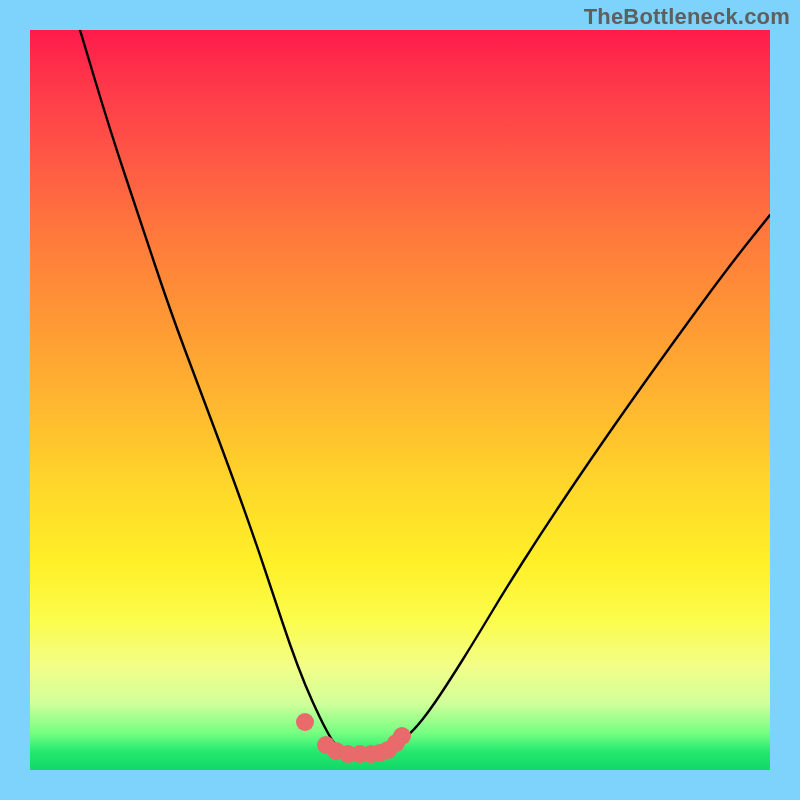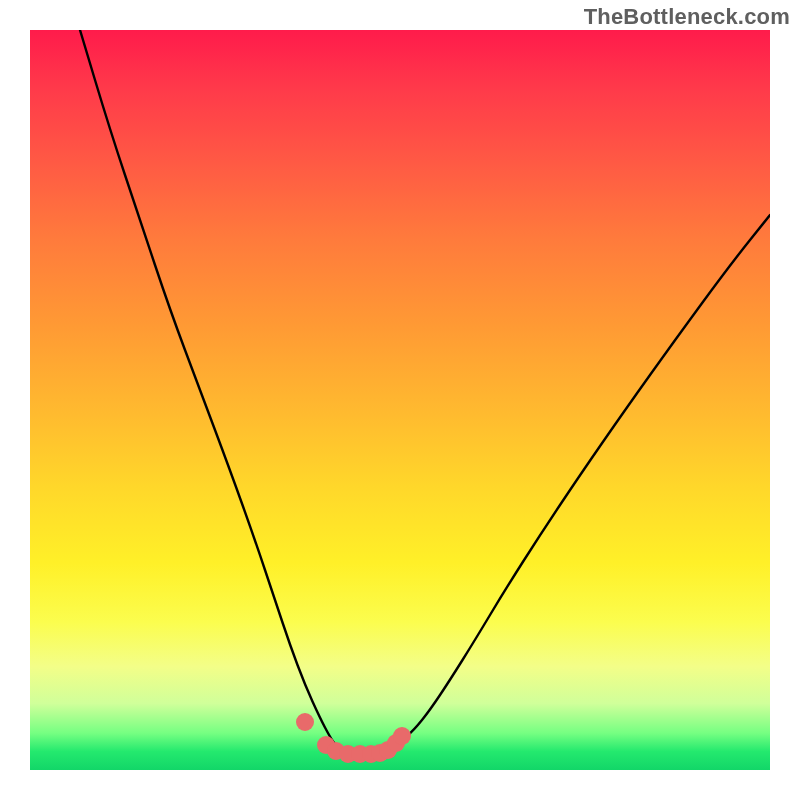--- a/index.html
+++ b/index.html
@@ -9,21 +9,21 @@
     height: 800px;
     background: #000;
     overflow: hidden;
   }
   .frame {
     position: absolute;
     top: 0;
     left: 0;
     width: 800px;
     height: 800px;
-    background: #ffffff;
+    background: #7dd3fc;
   }
   .plot-area {
     position: absolute;
     top: 30px;
     left: 30px;
     width: 740px;
     height: 740px;
     overflow: hidden;
   }
   .gradient {

